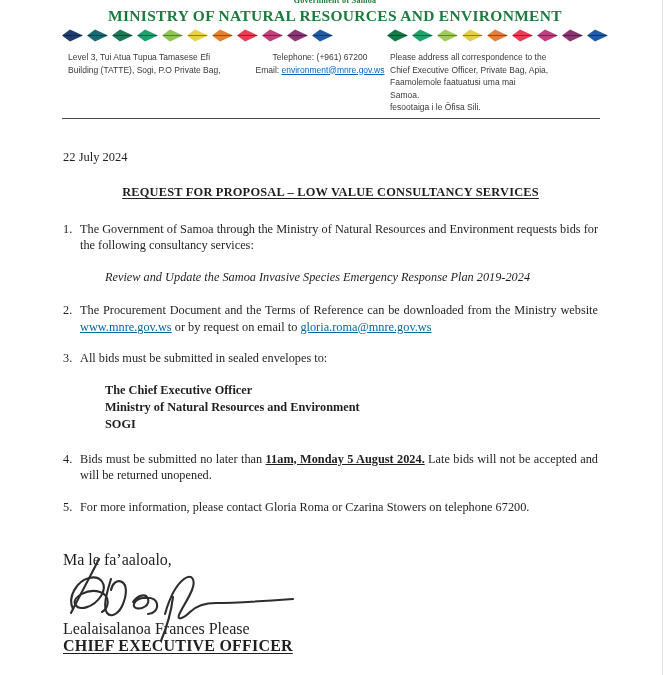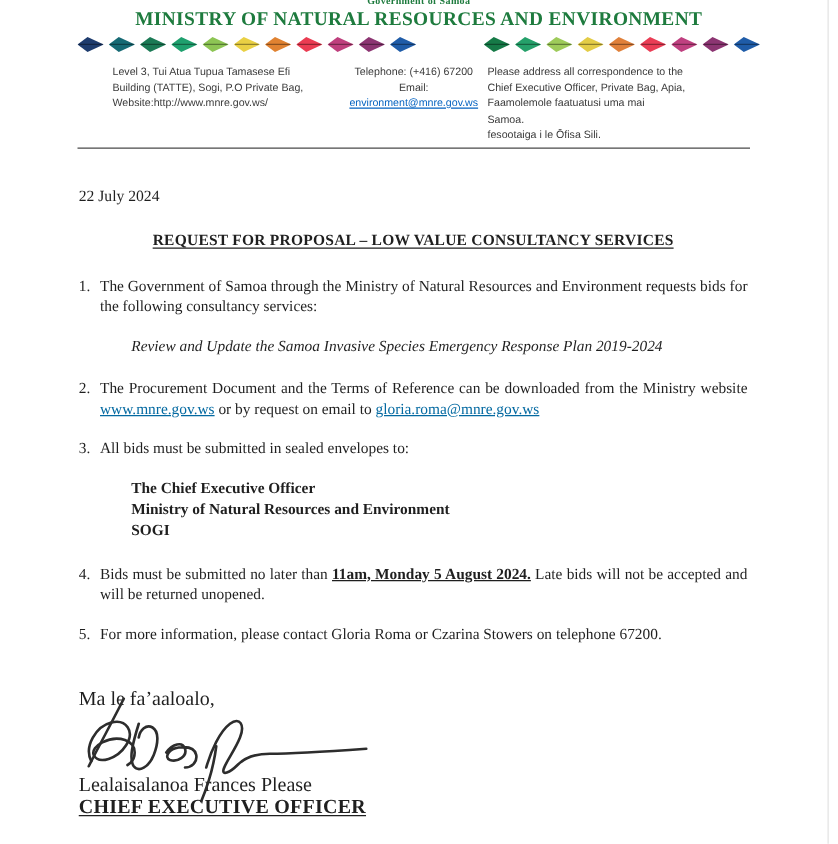--- a/index.html
+++ b/index.html
@@ -12,21 +12,21 @@
   
   .gov-strip{height:5px;overflow:hidden;}
   .gov-strip span{display:block;text-align:center;font:bold 8px "Liberation Serif",serif;
     color:#1e7b3e;margin-top:-4px;letter-spacing:.3px;}
   .ministry-title{margin-top:2px;text-align:center;font-weight:bold;font-size:15.5px;
     color:#1e7b3e;letter-spacing:.3px;}
   .diamond-band{margin-top:4px;padding:0 62px;display:flex;justify-content:space-between;align-items:center;}
   .diamond-group{display:flex;gap:4px;align-items:center;}
   .diamond-group svg{display:block;}
 
-  .contact-row{margin-top:9px;padding:0 75px 0 90px;display:flex;
+  .contact-row{margin-top:9px;padding:0 75px 0 68px;display:flex;
     font-family:"Liberation Sans",sans-serif;font-size:8.5px;line-height:12.5px;color:#3a3a3a;}
   .contact-left{width:182px;text-align:left;}
   .contact-center{flex:1;text-align:center;}
   .contact-right{width:205px;}
   .contact-row a{color:#0563c1;text-decoration:underline;}
 
   .head-rule{margin:4px 70px 0 62px;border:none;border-top:1px solid #4a4a4a;height:0;}
 
   
   .doc-body{margin:0 72px 0 63px;font-size:12.3px;line-height:16.5px;}
@@ -149,24 +149,23 @@
           <polygon points="0,6.5 8,0.5 21,6.5 8,12.5" fill="#1f5ca8"></polygon>
           <line x1="1" y1="6.5" x2="20" y2="6.5" stroke="rgba(0,0,0,0.38)" stroke-width="1"></line>
         </svg>
       </div>
   </div>
 
   <div class="contact-row">
     <div class="contact-left">
       <div>Level 3, Tui Atua Tupua Tamasese Efi</div>
       <div>Building (TATTE), Sogi, P.O Private Bag,</div>
-      <div>Website:http://www.mnre.gov.ws/</div>
     </div>
     <div class="contact-center">
-      <div>Telephone: (+416) 67200</div>
+      <div>Telephone: (+961) 67200</div>
       <div><span>Email: </span><a href="#">environment@mnre.gov.ws</a></div>
     </div>
     <div class="contact-right">
       <div>Please address all correspondence to the</div>
       <div>Chief Executive Officer, Private Bag, Apia,</div>
       <div>Faamolemole faatuatusi uma mai</div>
       <div>Samoa.</div>
       <div>fesootaiga i le Ōfisa Sili.</div>
     </div>
   </div>

